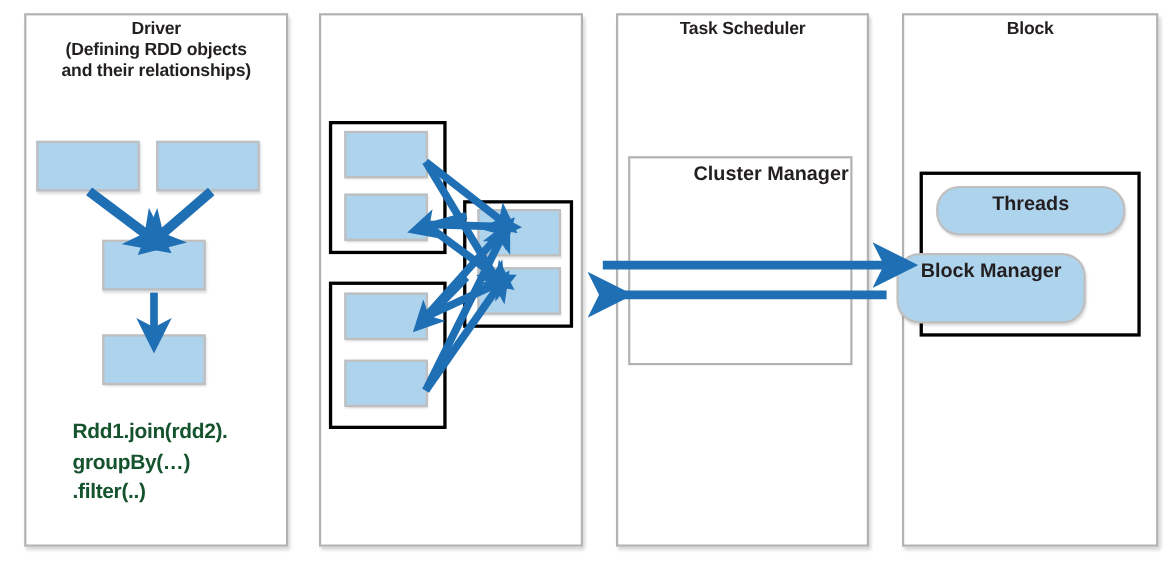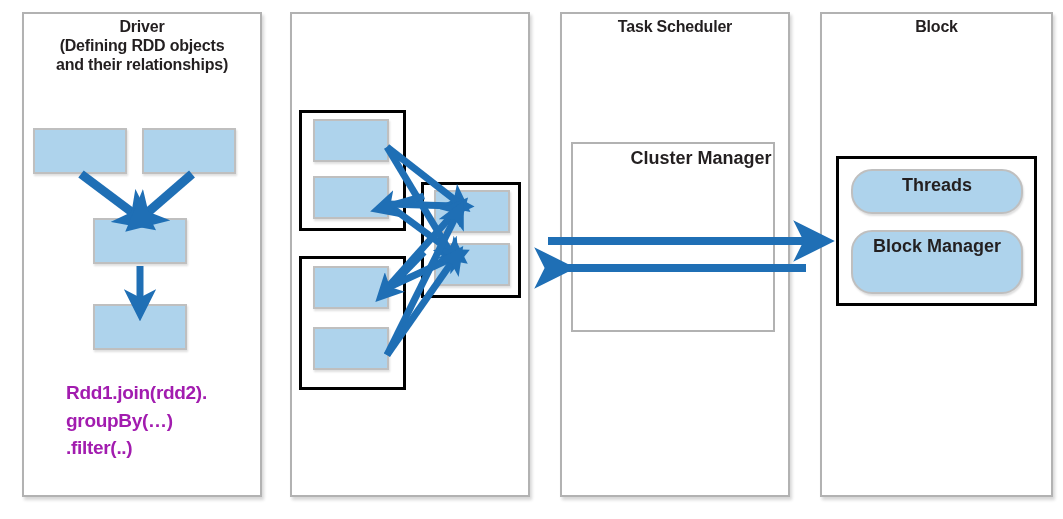--- a/index.html
+++ b/index.html
@@ -82,21 +82,21 @@
     font-weight: 700;
     color: #231f20;
     margin-left: 28px;
   }
 
   
   .codeblock {
     position: absolute;
     font-size: 19px;
     font-weight: 700;
-    color: #a21caf;
+    color: #14532d;
     line-height: 1.45;
     white-space: pre-line;
     letter-spacing: -0.3px;
   }
 
   
   .ov {
     position: absolute;
     left: 0;
     top: 0;
@@ -142,21 +142,21 @@
   <div class="panel-title" style="left:560px; top:18px; width:230px;">Task Scheduler</div>
 
   <div class="subbox" style="left:571px; top:142px; width:204px; height:190px;"></div>
   <div class="subbox-title" style="left:571px; top:148px; width:204px;">Cluster Manager</div>
 
   <div class="panel" style="left:820px; top:12px; width:233px; height:485px;"></div>
   <div class="panel-title" style="left:820px; top:18px; width:233px;">Block</div>
 
   <div class="stagebox" style="left:836px; top:156px; width:201px; height:150px;"></div>
   <div class="rddbox labeled" style="left:851px; top:169px; width:172px; height:45px;">Threads</div>
-  <div class="rddbox labeled" style="left:851px; top:230px; width:172px; height:64px;">Block Manager</div>
+  <div class="rddbox labeled" style="left:815px; top:230px; width:172px; height:64px;">Block Manager</div>
 
   <svg class="ov" viewBox="0 0 1063 519" xmlns="http://www.w3.org/2000/svg">
     <defs>
       <marker id="ah-r" markerWidth="5.2" markerHeight="5.2" refX="1.6" refY="2.6" orient="auto" markerUnits="strokeWidth">
         <path d="M0,0 L5.2,2.6 L0,5.2 L1.3,2.6 Z" fill="#1f6fb5"></path>
       </marker>
       <marker id="ah-l" markerWidth="5.2" markerHeight="5.2" refX="3.6" refY="2.6" orient="auto" markerUnits="strokeWidth">
         <path d="M5.2,0 L0,2.6 L5.2,5.2 L3.9,2.6 Z" fill="#1f6fb5"></path>
       </marker>
       <marker id="ah-drv" markerWidth="4.6" markerHeight="4.6" refX="1.4" refY="2.3" orient="auto" markerUnits="strokeWidth">

